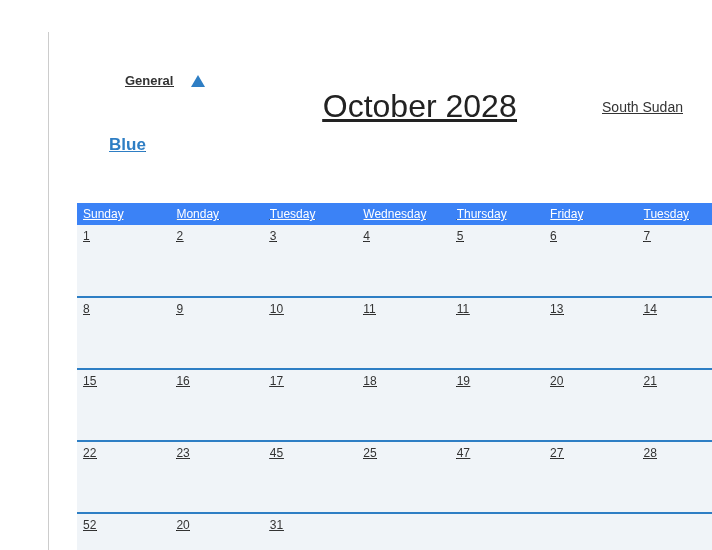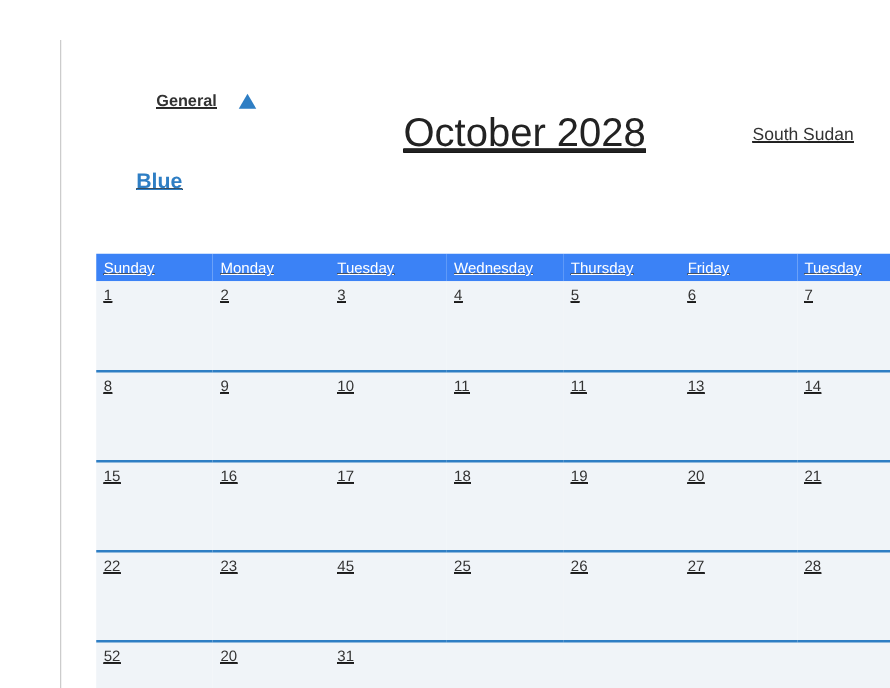--- a/index.html
+++ b/index.html
@@ -146,21 +146,21 @@
           <td>18</td>
           <td>19</td>
           <td>20</td>
           <td>21</td>
         </tr>
         <tr>
           <td>22</td>
           <td>23</td>
           <td>45</td>
           <td>25</td>
-          <td>26</td>
+          <td>47</td>
           <td>27</td>
           <td>28</td>
         </tr>
         <tr>
           <td>52</td>
           <td>20</td>
           <td>31</td>
           <td class="empty"></td>
           <td class="empty"></td>
           <td class="empty"></td>

